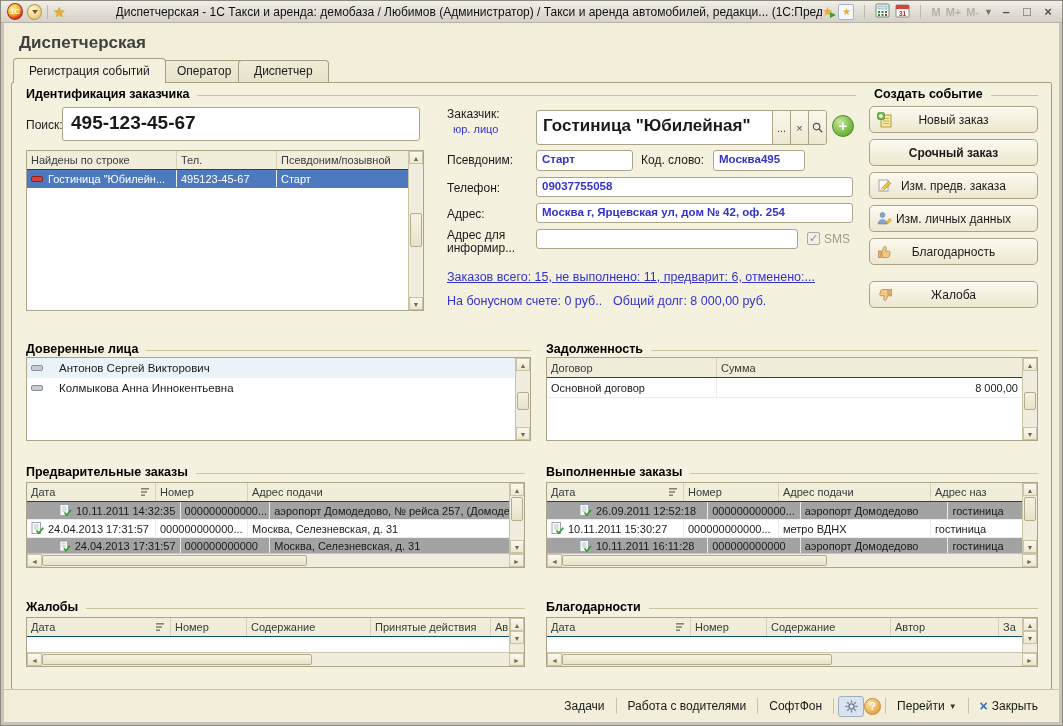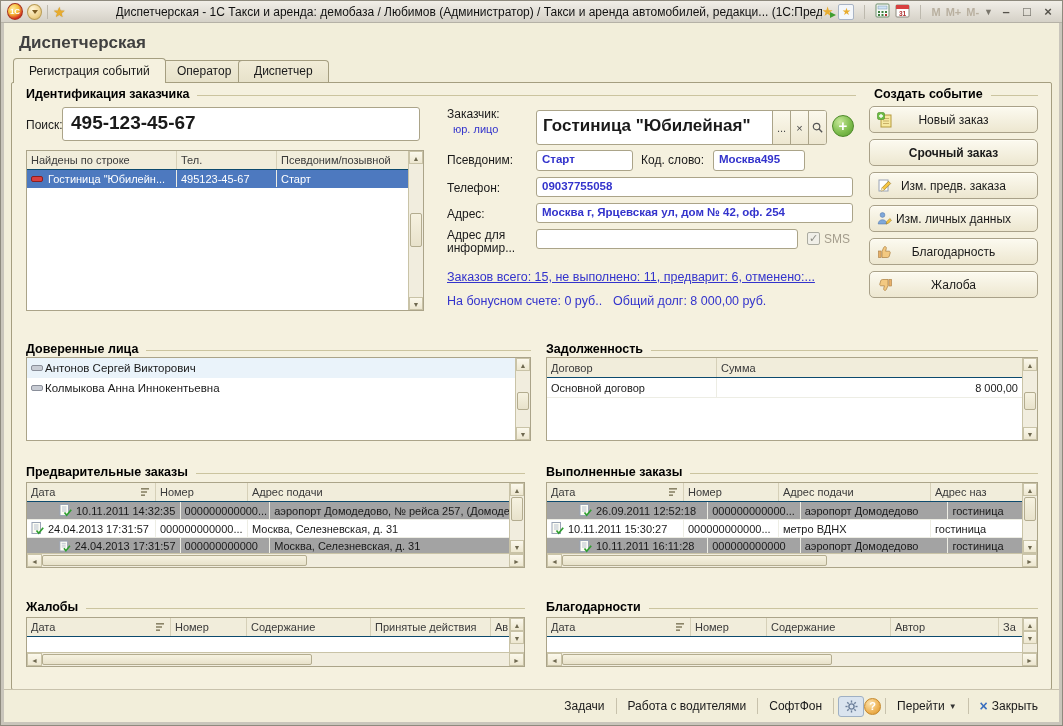--- a/index.html
+++ b/index.html
@@ -102,21 +102,21 @@
   .hsb { position:absolute; left:0; right:0; bottom:0; height:14px; background:#F1EDDE;
          border-top:1px solid #C9C3A7; }
   .hsb-arrow { position:absolute; top:0; bottom:0; width:15px; color:#6E684F; font-size:7px;
                text-align:center; line-height:13px; background:linear-gradient(#FBF8EC,#EDE7D0);
                border:1px solid #C9C3A7; }
   .hsb-left { left:0; } .hsb-right { right:0; }
   .hsb-thumb { position:absolute; top:1px; bottom:1px; left:15px;
                background:linear-gradient(#F6F2E0,#E8E2CB); border:1px solid #B3AC8F; border-radius:2px; }
 
   
-  .lrow { display:flex; align-items:center; height:20px; font-size:11.5px; padding:7px 4px; gap:2px; }
+  .lrow { display:flex; align-items:center; height:20px; font-size:11.5px; padding:7px 4px; gap:16px; }
   .lrow.alt { background:#EAF3FA; }
 
   .icon-dash { width:12px; height:6px; border-radius:2px; flex:none; }
   .dash-red { background:#D84040; border:1px solid #8E1F1F; }
   .dash-gray { background:#C8CCD4; border:1px solid #8A8F9A; }
 
   
   .evbtn { left:868px; width:169px; height:27px; background:linear-gradient(#FCFAF0,#EDE7D0);
            border:1px solid #A9A189; border-radius:5px; box-shadow:inset 0 1px 0 #FFFDF4;
            display:flex; align-items:center; justify-content:center; font-size:12px; z-index:2; }
@@ -307,21 +307,21 @@
   </div>
   <div class="abs evbtn" style="top:237px">
     <span class="ev-icon">
         <svg width="16" height="16" viewBox="0 0 16 16">
           <rect x="1.5" y="7" width="2.6" height="6.5" fill="#E8B06A" stroke="#A97C3F" stroke-width="0.6"></rect>
           <path d="M5 13.5h5.5c1 0 1.6-.6 1.8-1.4l.9-3.2c.2-.9-.3-1.7-1.2-1.7H8.6l.7-2.7c.2-.9-.2-1.7-1.1-1.9-.7-.1-1.2.2-1.5.9L5 7.4z" fill="#F3C981" stroke="#A97C3F" stroke-width="0.7"></path>
         </svg>
       </span>
     <span>Благодарность</span>
   </div>
-  <div class="abs evbtn" style="top:270px">
+  <div class="abs evbtn" style="top:280px">
     <span class="ev-icon">
         <svg width="16" height="16" viewBox="0 0 16 16" style="transform:rotate(180deg)">
           <rect x="1.5" y="7" width="2.6" height="6.5" fill="#E8B06A" stroke="#A97C3F" stroke-width="0.6"></rect>
           <path d="M5 13.5h5.5c1 0 1.6-.6 1.8-1.4l.9-3.2c.2-.9-.3-1.7-1.2-1.7H8.6l.7-2.7c.2-.9-.2-1.7-1.1-1.9-.7-.1-1.2.2-1.5.9L5 7.4z" fill="#F3C981" stroke="#A97C3F" stroke-width="0.7"></path>
         </svg>
       </span>
     <span>Жалоба</span>
   </div>
 
   <div class="abs ghead" style="left:25px; top:341px; width:505px">

